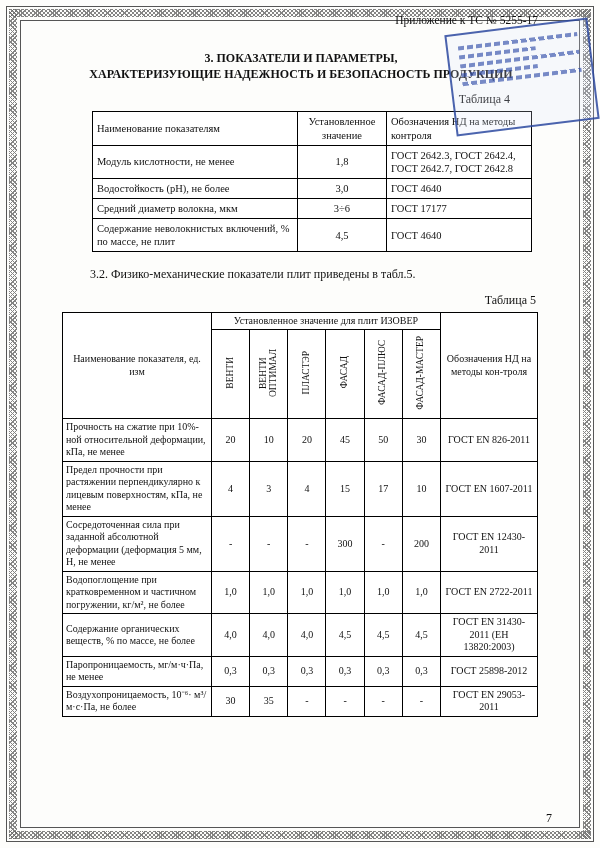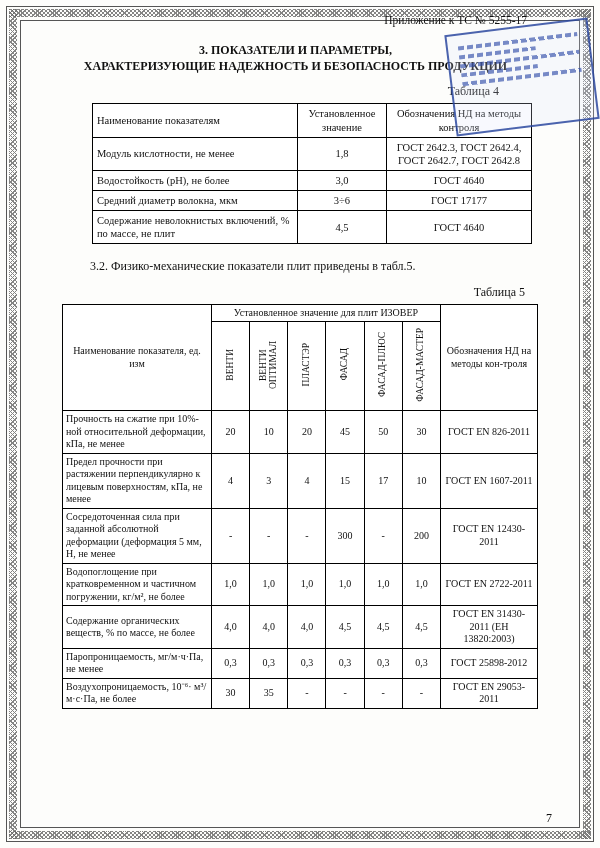--- a/index.html
+++ b/index.html
@@ -15,44 +15,44 @@
   .frame-band{position:absolute;pointer-events:none;opacity:.8;}
   .frame-band.h{left:9px;right:9px;height:8px;
     background:repeating-linear-gradient(135deg,#666 0 1px,transparent 1px 3px),
                repeating-linear-gradient(45deg,#666 0 1px,transparent 1px 3px);}
   .frame-band.v{top:9px;bottom:9px;width:8px;
     background:repeating-linear-gradient(45deg,#666 0 1px,transparent 1px 3px),
                repeating-linear-gradient(135deg,#666 0 1px,transparent 1px 3px);}
   .frame-band.t{top:9px;} .frame-band.b{bottom:9px;}
   .frame-band.l{left:9px;} .frame-band.r{right:9px;}
 
-  .content{position:absolute;left:62px;right:71px;top:26px;}
+  .content{position:absolute;left:62px;right:60px;top:26px;}
 
   .header-ref{
     text-align:right;font-size:11.5px;padding-right:2px;margin-top:-12px;
   }
   .doc-title{
     text-align:center;font-weight:bold;font-size:12px;line-height:1.35;
-    margin-top:16px;
+    margin-top:24px;
   }
   .para{
     font-size:12px;line-height:1.38;text-align:justify;margin-top:14px;
     text-indent:28px;
   }
   .tbl-caption{font-size:12px;text-align:right;margin:10px 4px 4px 0;}
 
   table{border-collapse:collapse;background:#fff;}
   td,th{border:1px solid #000;font-weight:normal;vertical-align:middle;
         font-size:10.5px;line-height:1.25;padding:3px 4px;}
 
   
   .t4{margin:2px 0 0 30px;width:412px;table-layout:fixed;}
   .t4 .c-name{width:196px;text-align:left;}
   .t4 .c-val{width:80px;text-align:center;}
-  .t4 .c-nd{width:136px;text-align:center;}
+  .t4 .c-nd{width:136px;text-align:left;}
   .t4 thead td{text-align:center;}
 
   
   .t5{margin:4px 0 0 0;width:476px;table-layout:fixed;}
   .t5 td{font-size:10px;padding:2px 3px;}
   .t5 .c-name{width:142px;text-align:left;}
   .t5 .c-brand{width:36px;text-align:center;}
   .t5 .c-nd{width:90px;text-align:center;}
   .t5 .group-hdr{text-align:center;}
   .t5 .vert{

